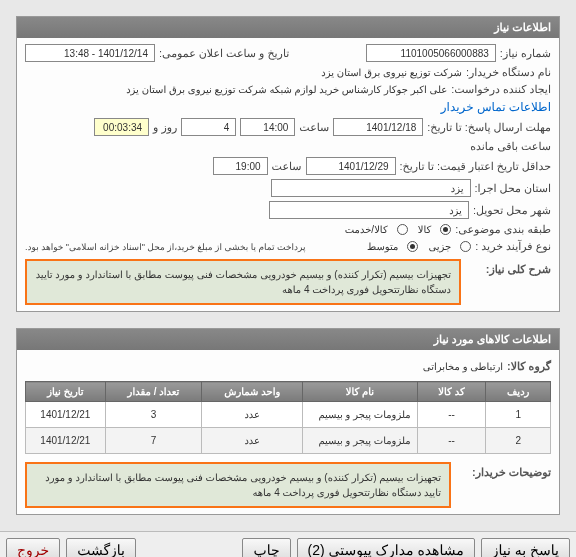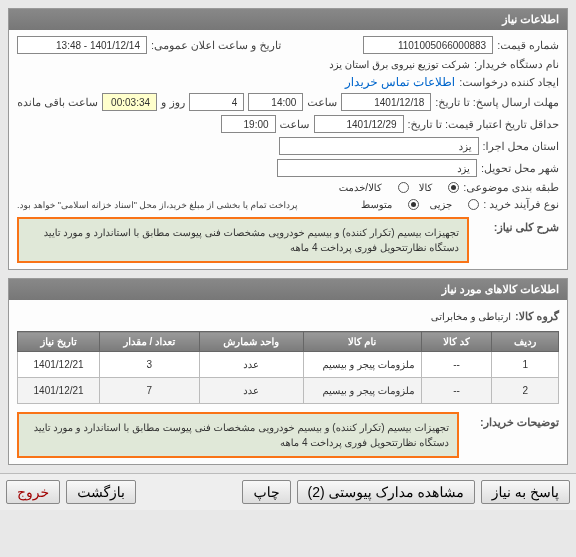--- a/index.html
+++ b/index.html
@@ -7,21 +7,21 @@
   font-family: Tahoma, Arial, sans-serif;
   font-size: 11px;
   background: #e8e8e8;
   width: 576px;
   height: 557px;
   overflow: hidden;
   color: #333;
 }
 .panel {
   border: 1px solid #999;
-  margin: 8px;
+  margin: 16px;
   background: #f0abfc;
 }
 .panel-header {
   background: linear-gradient(#888, #777);
   color: #fff;
   padding: 4px 8px;
   font-size: 11px;
   font-weight: bold;
 }
 .panel-body {
@@ -49,21 +49,21 @@
   display: inline-flex;
   align-items: center;
   color: #333;
 }
 .field.w-lg { min-width: 130px; }
 .field.w-md { min-width: 90px; }
 .field.w-sm { min-width: 55px; }
 .field.highlight { background: #ffffcc; }
 .link { color: #0066cc; cursor: pointer; font-size:12px;}
 .radio-group { display: flex; gap: 10px; align-items: center; }
-.radio-item { display: flex; gap: 16px; align-items: center; font-size:10px;}
+.radio-item { display: flex; gap: 9px; align-items: center; font-size:10px;}
 .radio-dot {
   width: 11px; height: 11px; border: 1px solid #555; border-radius: 50%;
   display:inline-flex; align-items:center; justify-content:center;
 }
 .radio-dot.checked::after {
   content:""; width:5px; height:5px; background:#333; border-radius:50%;
 }
 .desc-box {
   background: #e0e8d8;
   border: 2px solid #f97316;
@@ -119,34 +119,35 @@
 .halfcol { flex:1; }
 </style>
 </head>
 <body>
 
 <div class="panel">
   <div class="panel-header">اطلاعات نیاز</div>
   <div class="panel-body">
 
     <div class="row">
-      <span class="label">شماره قیمت:</span>
+      <span class="label">شماره نیاز:</span>
       <span class="field w-lg">1101005066000883</span>
       <span class="flex-grow"></span>
       <span class="label">تاریخ و ساعت اعلان عمومی:</span>
       <span class="field w-lg">1401/12/14 - 13:48</span>
     </div>
 
     <div class="row">
       <span class="label">نام دستگاه خریدار:</span>
       <span style="font-size:10px;">شرکت توزیع نیروی برق استان یزد</span>
     </div>
 
     <div class="row">
       <span class="label">ایجاد کننده درخواست:</span>
+      <span style="font-size:10px;">علی اکبر جوکار  کارشناس خرید لوازم شبکه  شرکت توزیع نیروی برق استان یزد</span>
       <span class="link">اطلاعات تماس خریدار</span>
     </div>
 
     <div class="row">
       <span class="label">مهلت ارسال پاسخ: تا تاریخ:</span>
       <span class="field w-md">1401/12/18</span>
       <span class="label">ساعت</span>
       <span class="field w-sm">14:00</span>
       <span class="field w-sm" style="text-align:center;">4</span>
       <span class="label">روز و</span>

